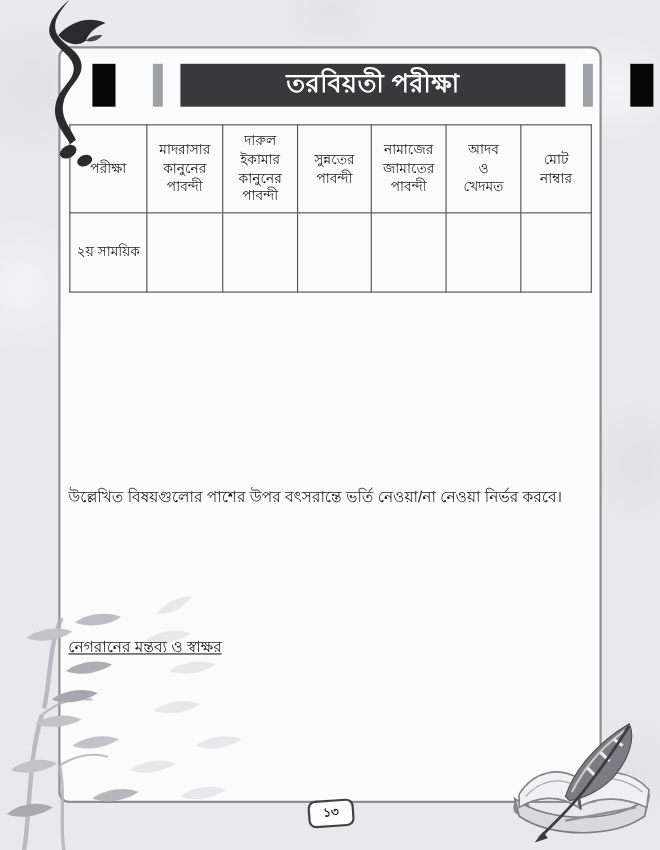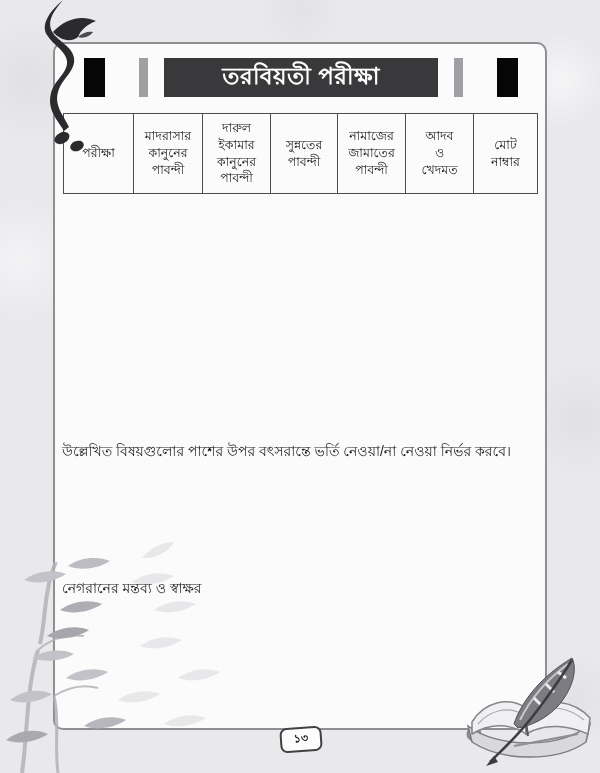--- a/index.html
+++ b/index.html
@@ -21,21 +21,21 @@
       radial-gradient(circle 70px at 575px 700px, rgba(150,150,160,.08), transparent 70%);
   }
   .page-frame{
     position:absolute;left:53px;top:42px;width:490px;height:684px;z-index:1;
     background:#fbfbfc;border:2px solid #8f8f93;border-radius:10px;
   }
   .deco-bamboo{position:absolute;left:-8px;top:518px;z-index:2;pointer-events:none;}
   .content{position:absolute;left:53px;top:42px;width:494px;height:688px;z-index:3;}
 
   
-  .title-bar{position:absolute;left:31px;top:16px;width:434px;height:39px;display:flex;align-items:stretch;gap:16px;}
+  .title-bar{position:absolute;left:31px;top:16px;width:510px;height:39px;display:flex;align-items:stretch;gap:16px;}
   .tb-black{width:21px;background:#060606;}
   .tb-gap{width:2px;background:transparent;}
   .tb-gray{width:9px;background:#9fa0a4;}
   .tb-main{
     flex:1;background:#39393b;color:#ffffff;
     display:flex;align-items:center;justify-content:center;
     font-size:23px;font-weight:bold;letter-spacing:.5px;
   }
 
   
@@ -49,21 +49,21 @@
     font-size:12.5px;font-weight:normal;color:#1b1b1d;
   }
   .exam-table th{white-space:pre-line;line-height:1.35;}
   tr.r-head{height:80px;}
   tr.r-data{height:72px;}
   tr.r-last{height:73px;}
 
   .note{position:absolute;left:9px;font-size:14px;color:#1d1d1f;white-space:nowrap;}
   #note1{top:393px;}
   #note2{top:398px;}
-  #signature{top:535px;}
+  #signature{top:535px;text-decoration:underline;}
 
   .page-badge{
     position:absolute;left:280px;top:727px;z-index:5;
     min-width:24px;padding:1px 7px;background:#fdfdfd;
     border:2px solid #414144;border-radius:7px;
     font-size:11px;font-weight:bold;text-align:center;color:#111;
     transform:rotate(-4deg);
   }
   .deco-calligraphy{position:absolute;left:20px;top:0;z-index:4;pointer-events:none;}
   .deco-book{position:absolute;left:462px;top:650px;z-index:4;pointer-events:none;}
@@ -141,20 +141,29 @@
 জামাতের
 পাবন্দী</th>
         <th>আদব
 ও
 খেদমত</th>
         <th>মোট
 নাম্বার</th>
       </tr>
     </thead>
     <tbody>
+      <tr class="r-data">
+        <td>২য় সাময়িক</td>
+        <td></td>
+        <td></td>
+        <td></td>
+        <td></td>
+        <td></td>
+        <td></td>
+      </tr>
     </tbody>
   </table>
 
   <div class="note" id="note2">উল্লেখিত বিষয়গুলোর পাশের উপর বৎসরান্তে ভর্তি নেওয়া/না নেওয়া নির্ভর করবে।</div>
   <div class="note" id="signature">নেগরানের মন্তব্য ও স্বাক্ষর</div>
 </div>
 
 <svg class="deco-calligraphy" width="78" height="152" viewBox="0 0 78 152">
   <g fill="#2b2b2e">
     <path d="M43,0 C33,12 26,22 33,33 C39,42 52,46 54,58 C56,71 42,78 38,92

